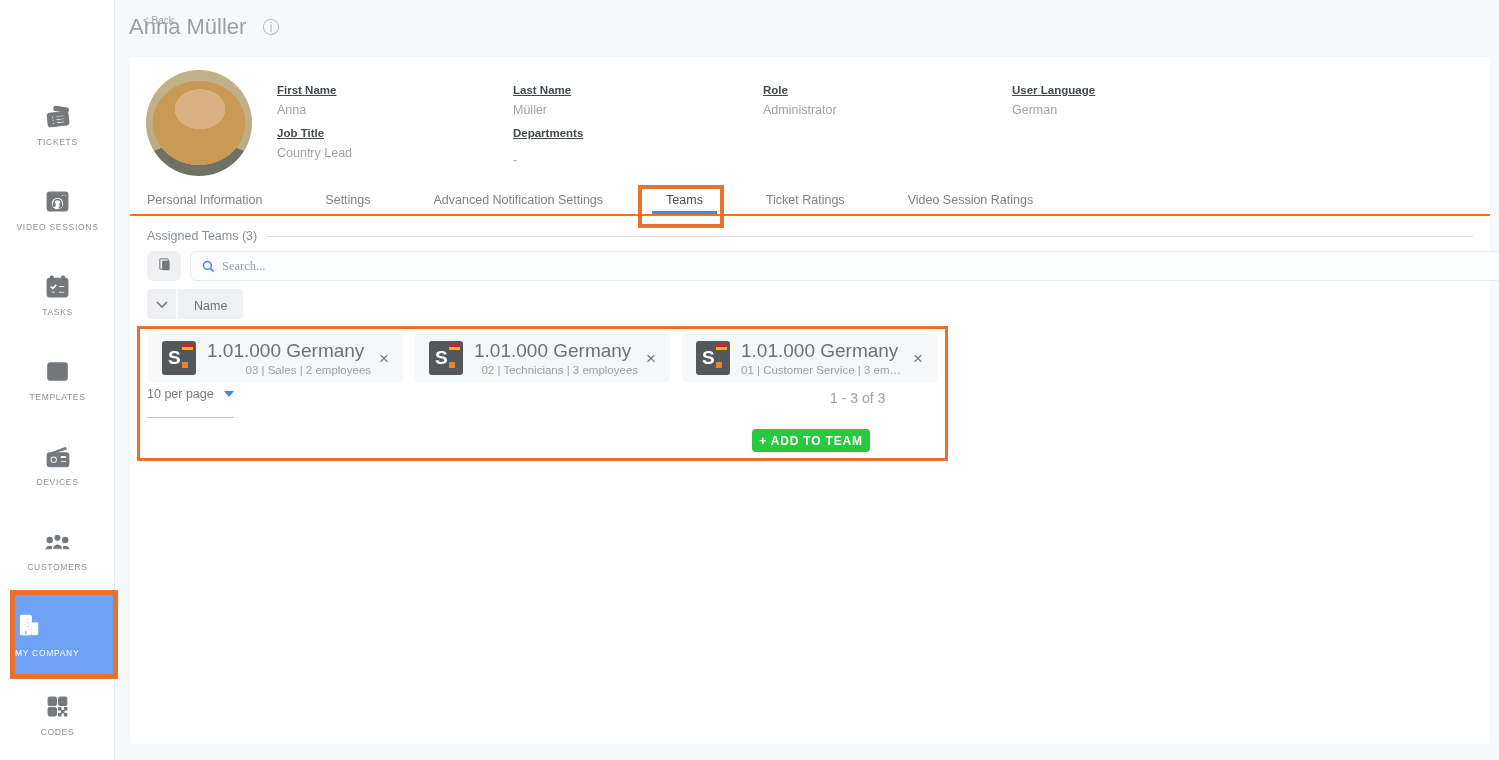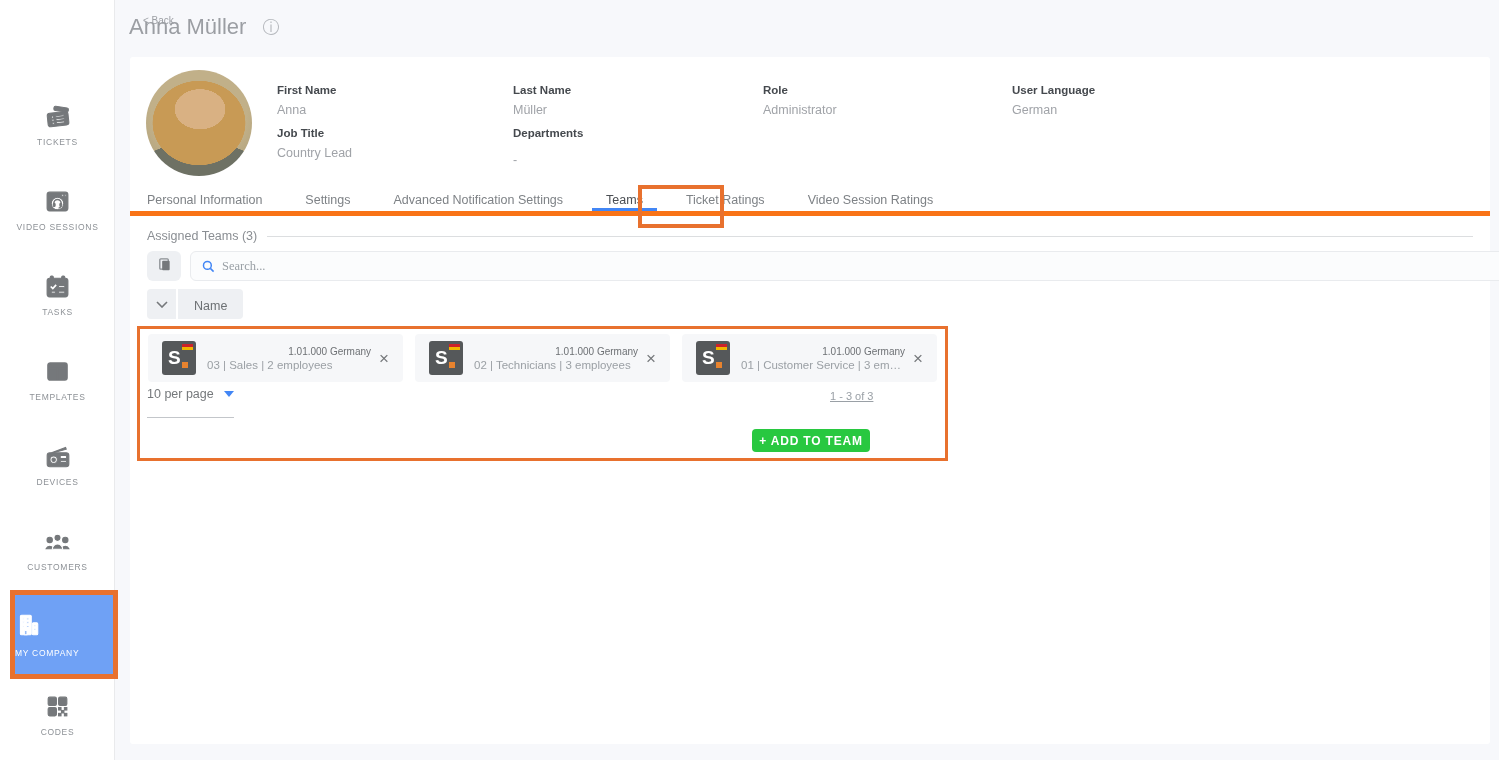--- a/index.html
+++ b/index.html
@@ -30,26 +30,26 @@
     background:#ffffff; border-radius:3px; }
 
   .avatar { position:absolute; left:16px; top:13px; width:106px; height:106px; border-radius:50%;
     background:
       radial-gradient(ellipse 24% 19% at 51% 37%, #d9b183 0 99%, transparent 100%),
       radial-gradient(ellipse 44% 40% at 50% 50%, #c89a55 0 99%, transparent 100%),
       radial-gradient(ellipse 58% 26% at 50% 94%, #6e7164 0 99%, transparent 100%),
       radial-gradient(ellipse 75% 75% at 50% 40%, #c1b089 0 60%, #a89a75 100%);
   }
 
-  .f-label { font-size:11.5px; font-weight:bold; color:#45494e; position:absolute; }
+  .f-label { font-size:11.5px; font-weight:bold; color:#45494e; position:absolute;text-decoration:underline; }
   .f-value { font-size:12.5px; color:#a0a3a8; position:absolute; }
 
   
   .tabs { position:absolute; left:0; top:130px; width:1360px; height:29px;
-    border-bottom:5px solid #f97316; display:flex; gap:43px; padding-left:17px; }
+    border-bottom:2px solid #f97316; display:flex; gap:63px; padding-left:17px; }
   .tab { font-size:12.5px; color:#7e8286; position:relative; padding-top:6px; cursor:pointer; white-space:nowrap; }
   .tab.active { color:#4a4e53; }
   .tab.active::after { content:""; position:absolute; left:-14px; right:-14px; bottom:0;
     height:3px; background:#4286f5; }
 
   
   .sec-head { position:absolute; left:17px; top:172px; width:1326px;
     display:flex; align-items:center; gap:10px; }
   .sec-title { font-size:12.5px; color:#8a8e93; white-space:nowrap; }
   .sec-line { flex:1; border-top:1px solid #dcdee0; }
@@ -80,31 +80,31 @@
   .team-card { width:255px; height:48px; background:#f6f7f9; border-radius:4px;
     display:flex; align-items:center; padding:0 14px; cursor:default; }
   .t-logo { width:34px; height:34px; background:#55585a; border-radius:3px;
     position:relative; flex-shrink:0; }
   .t-logo .s { position:absolute; left:6px; top:6px; font-size:19px; font-weight:bold;
     color:#ffffff; line-height:22px; }
   .t-logo .dot { position:absolute; right:8px; bottom:7px; width:6px; height:6px; background:#e8832e; }
   .t-logo .fr { position:absolute; right:3px; top:3px; width:11px; height:3px; background:#cc2229; }
   .t-logo .fy { position:absolute; right:3px; top:6px; width:11px; height:3px; background:#f0b500; }
   .t-text { margin-left:11px; flex:1; min-width:0; }
-  .t-name { font-size:10px; color:#6d7074;text-align:right; }
+  .t-name { font-size:19px; color:#6d7074; }
   .t-detail { font-size:11.5px; color:#9ba0a5; margin-top:2px; white-space:nowrap;
-    overflow:hidden; text-overflow:ellipsis; }
+    overflow:hidden; text-overflow:ellipsis;text-align:right; }
   .t-close { font-size:17px; color:#75787b; cursor:pointer; margin-left:8px; line-height:1; }
 
   .per-page { position:absolute; left:17px; top:330px; display:inline-flex; align-items:center;
     gap:10px; padding-bottom:16px; border-bottom:1px solid #c3c6ca; cursor:pointer; }
   .per-page .txt { font-size:12.5px; color:#75787b; }
   .per-page .arr { width:0; height:0; border-left:5px solid transparent;
     border-right:5px solid transparent; border-top:6px solid #4286f5; }
-  .range { position:absolute; left:700px; top:333px; font-size:11px; color:#9aa0a6;text-decoration:underline; }
+  .range { position:absolute; left:700px; top:333px; font-size:14px; color:#9aa0a6; }
 
   .add-btn { position:absolute; left:622px; top:372px; width:118px; height:23px;
     background:#28c840; border:none; border-radius:4px; color:#ffffff; font-size:12px;
     font-weight:bold; letter-spacing:.8px; font-family:inherit; cursor:pointer; }
 
   
   .ann { position:absolute; border:4px solid #e8712e; pointer-events:none; }
   .ann-tab { left:508px; top:128px; width:86px; height:43px; }
   .ann-list { left:7px; top:269px; width:811px; height:135px; border-width:3px; }
 </style>

